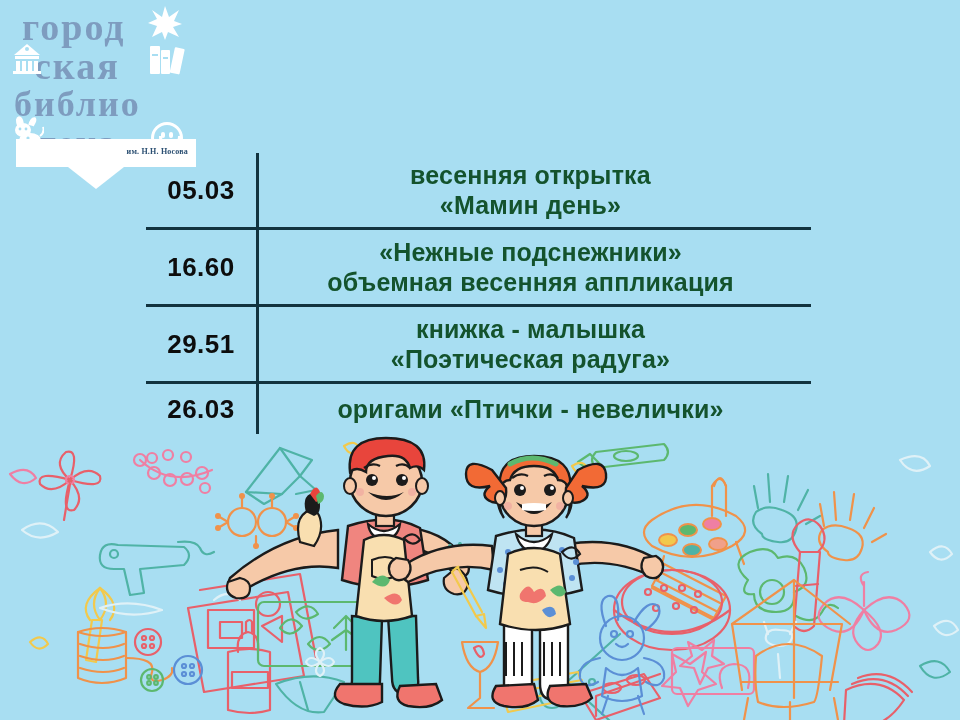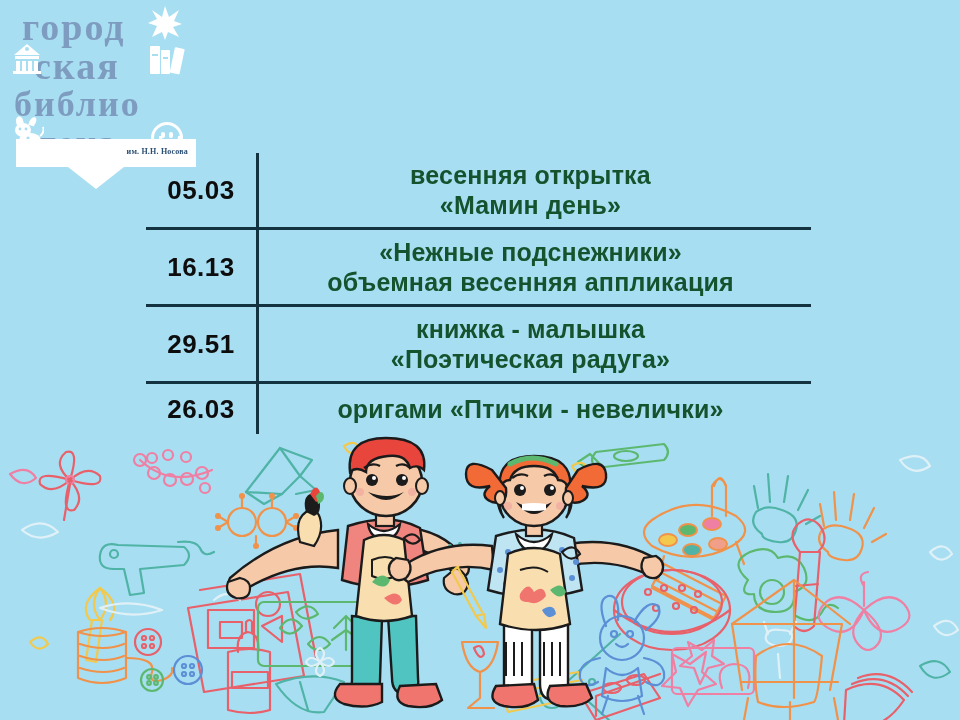--- a/index.html
+++ b/index.html
@@ -233,21 +233,21 @@
 
     <div class="row r1">
       <div class="cell-date">05.03</div>
       <div class="cell-title">
         <span class="ln">весенняя открытка</span>
         <span class="ln">«Мамин день»</span>
       </div>
     </div>
 
     <div class="row r2">
-      <div class="cell-date">16.13</div>
+      <div class="cell-date">16.60</div>
       <div class="cell-title">
         <span class="ln">«Нежные подснежники»</span>
         <span class="ln">объемная весенняя аппликация</span>
       </div>
     </div>
 
     <div class="row r3">
       <div class="cell-date">29.51</div>
       <div class="cell-title">
         <span class="ln">книжка - малышка</span>

